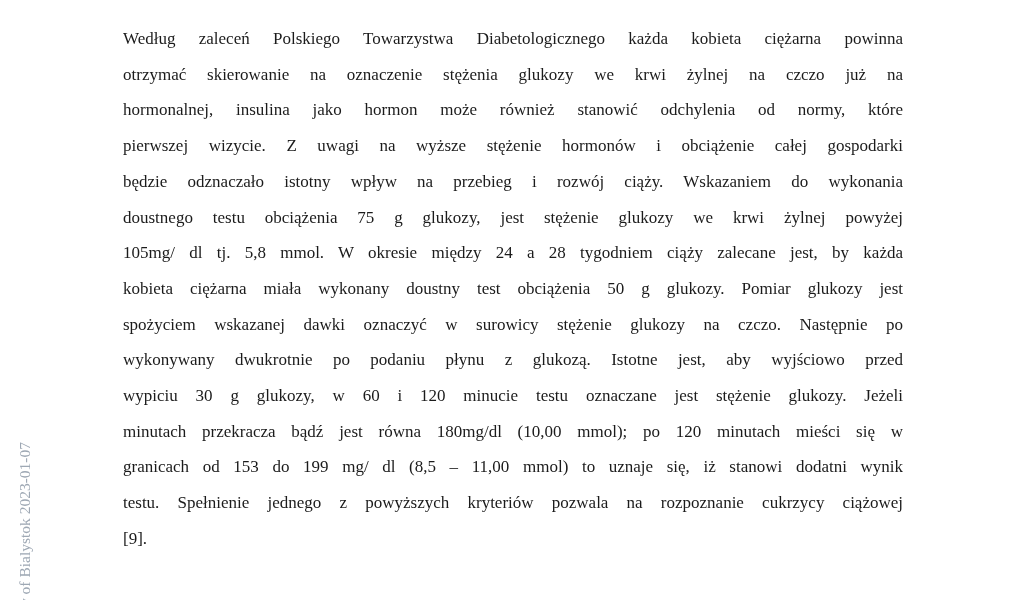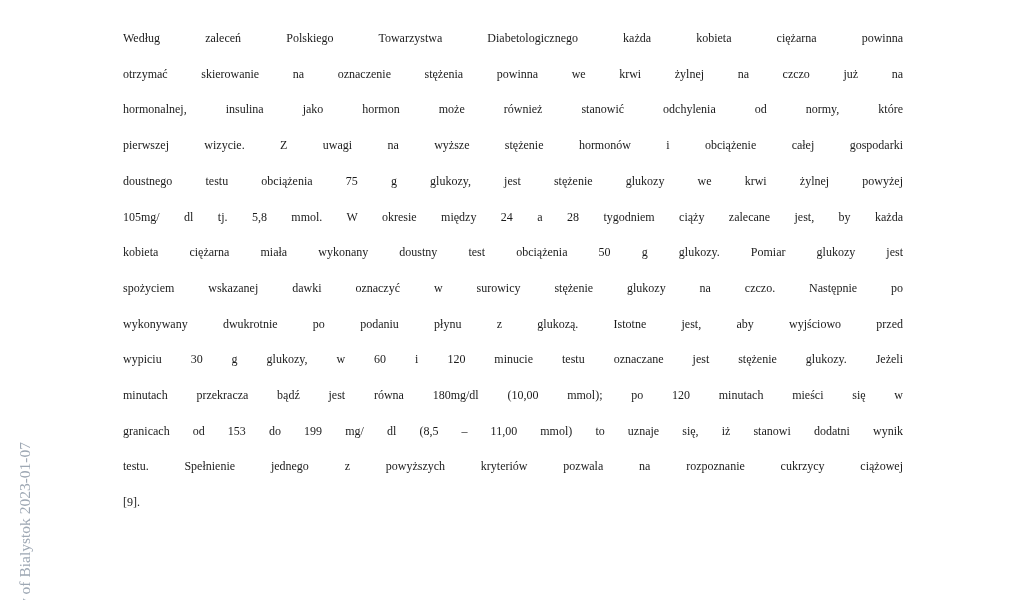--- a/index.html
+++ b/index.html
@@ -16,21 +16,21 @@
     font-family: "Liberation Serif", "DejaVu Serif", serif;
   }
   .doc {
     position: absolute;
     left: 123px;
     top: 21px;
     width: 780px;
     color: #1b1b1b;
   }
   .text-line {
-    font-size: 12px;
+    font-size: 17px;
     line-height: 35.7px;
     text-align: justify;
     text-align-last: justify;
     white-space: normal;
     color: #1b1b1b;
   }
   .text-line.last {
     text-align: left;
     text-align-last: left;
   }
@@ -49,23 +49,24 @@
 </style>
 </head>
 <body>
 
 <div class="page">
 
   <div class="watermark">y of Bialystok 2023-01-07</div>
 
   <div class="doc">
     <div class="text-line">Według zaleceń Polskiego Towarzystwa Diabetologicznego każda kobieta ciężarna powinna</div>
-    <div class="text-line">otrzymać skierowanie na oznaczenie stężenia powinna we krwi żylnej na czczo już na</div>
+    <div class="text-line">otrzymać skierowanie na oznaczenie stężenia glukozy we krwi żylnej na czczo już na</div>
     <div class="text-line">hormonalnej, insulina jako hormon może również stanowić odchylenia od normy, które</div>
     <div class="text-line">pierwszej wizycie. Z uwagi na wyższe stężenie hormonów i obciążenie całej gospodarki</div>
+    <div class="text-line">będzie odznaczało istotny wpływ na przebieg i rozwój ciąży. Wskazaniem do wykonania</div>
     <div class="text-line">doustnego testu obciążenia 75 g glukozy, jest stężenie glukozy we krwi żylnej powyżej</div>
     <div class="text-line">105mg/ dl tj. 5,8 mmol. W okresie między 24 a 28 tygodniem ciąży zalecane jest, by każda</div>
     <div class="text-line">kobieta ciężarna miała wykonany doustny test obciążenia 50 g glukozy. Pomiar glukozy jest</div>
     <div class="text-line">spożyciem wskazanej dawki oznaczyć w surowicy stężenie glukozy na czczo. Następnie po</div>
     <div class="text-line">wykonywany dwukrotnie po podaniu płynu z glukozą. Istotne jest, aby wyjściowo przed</div>
     <div class="text-line">wypiciu 30 g glukozy, w 60 i 120 minucie testu oznaczane jest stężenie glukozy. Jeżeli</div>
     <div class="text-line">minutach przekracza bądź jest równa 180mg/dl (10,00 mmol); po 120 minutach mieści się w</div>
     <div class="text-line">granicach od 153 do 199 mg/ dl (8,5 – 11,00 mmol) to uznaje się, iż stanowi dodatni wynik</div>
     <div class="text-line">testu. Spełnienie jednego z powyższych kryteriów pozwala na rozpoznanie cukrzycy ciążowej</div>
     <div class="text-line last">[9].</div>

